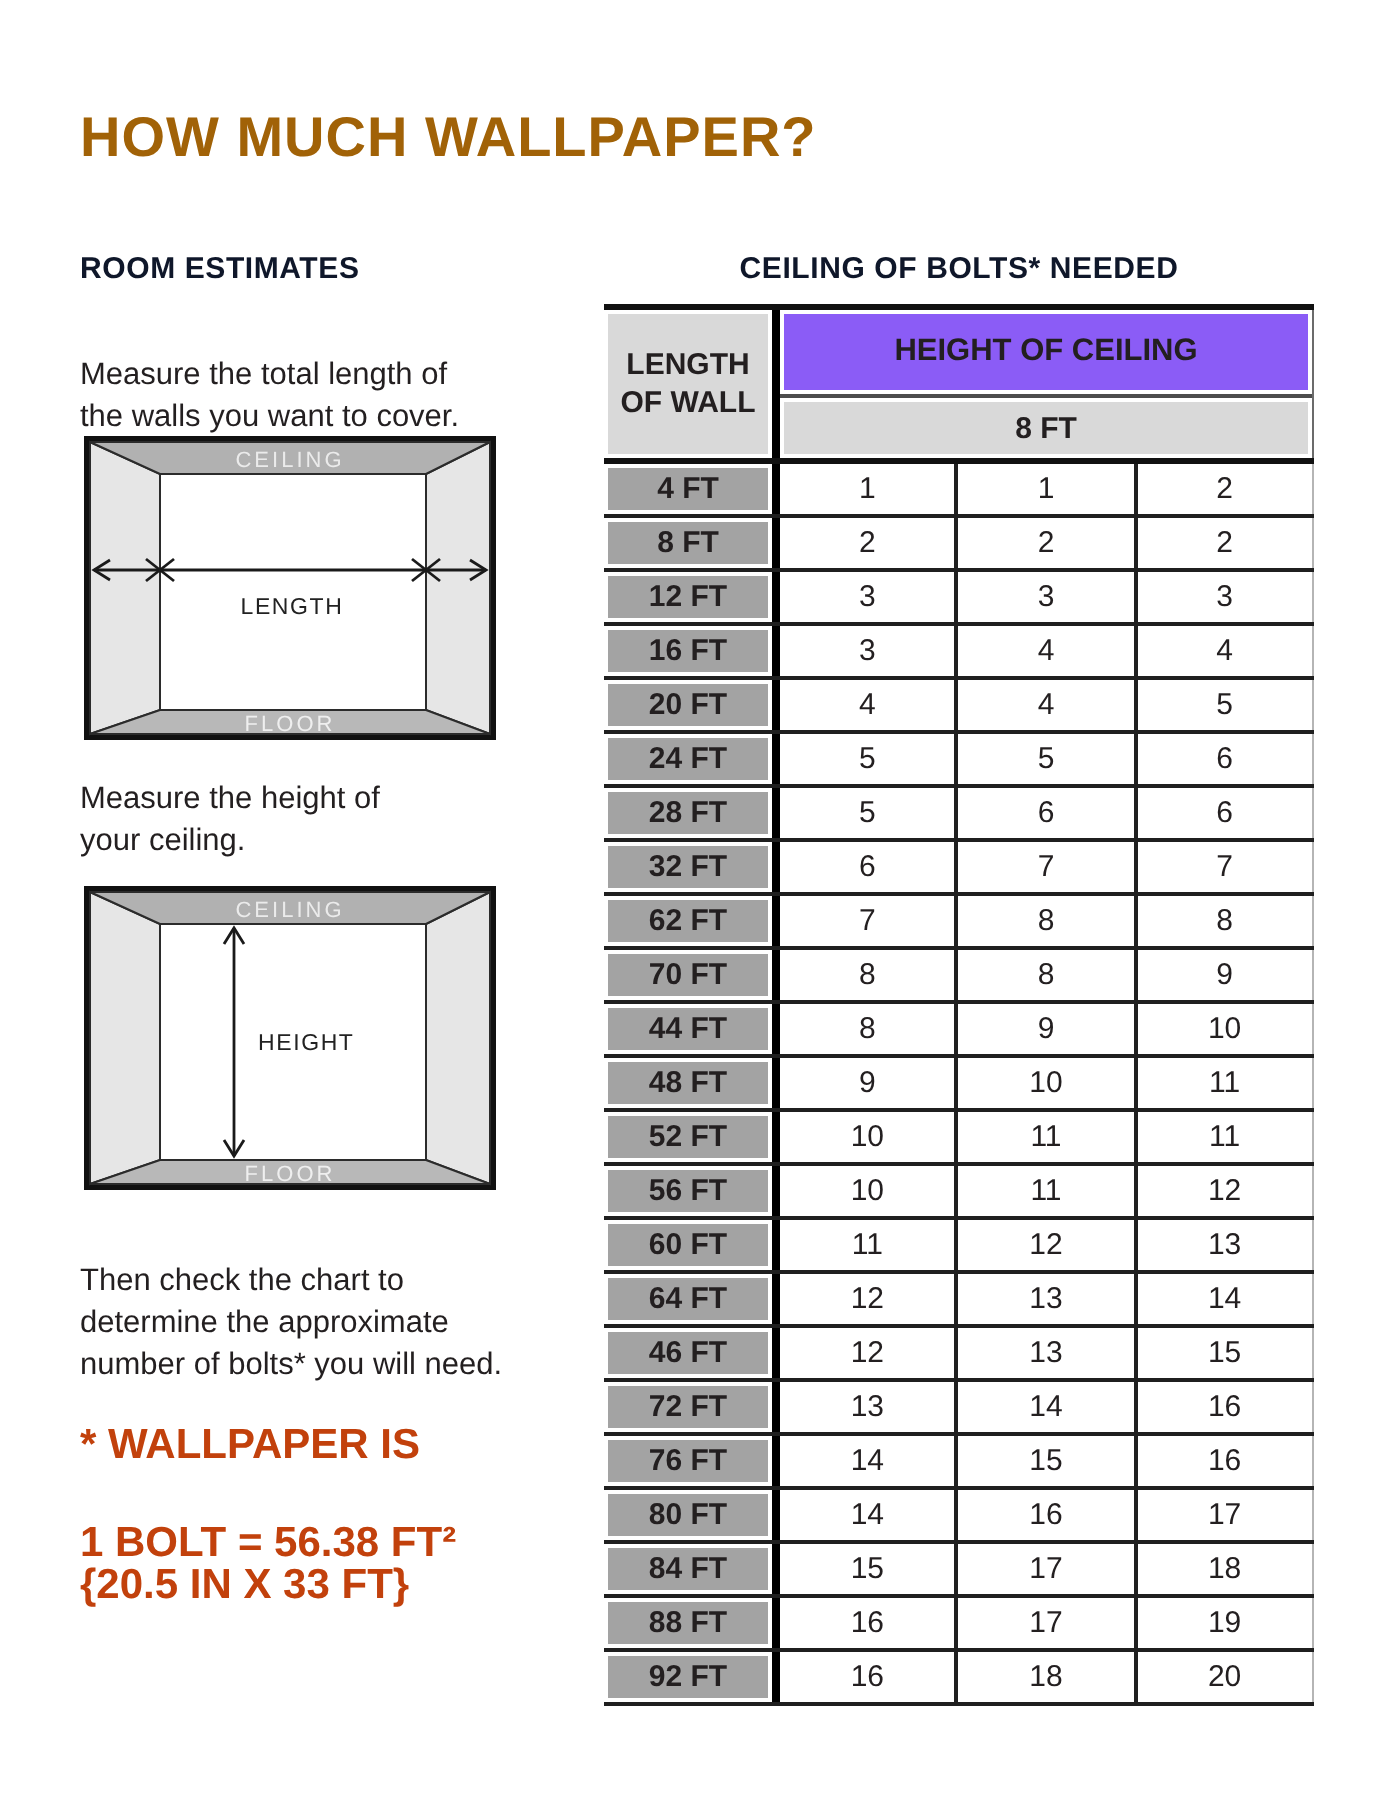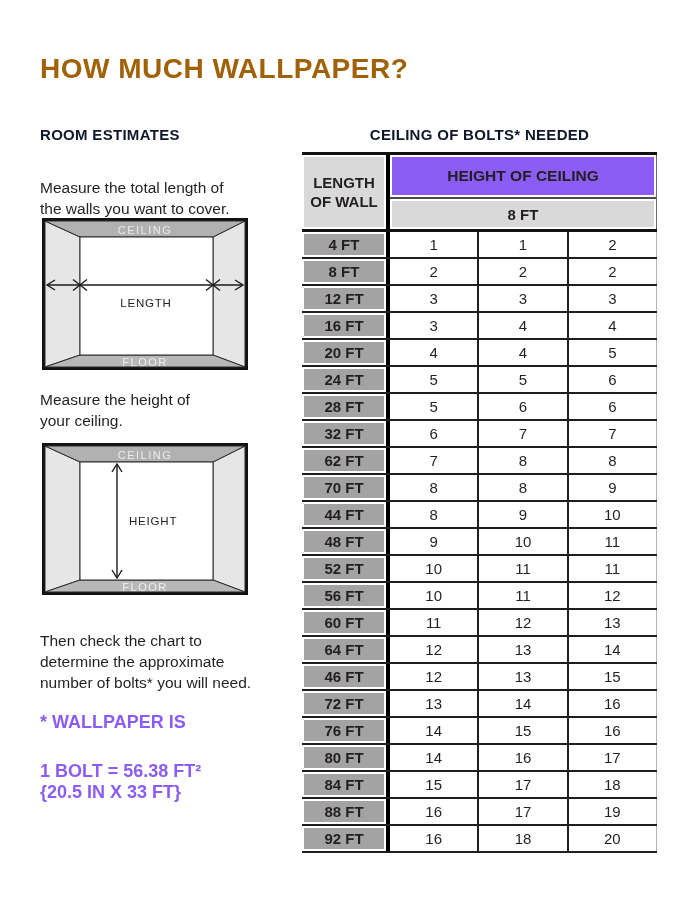--- a/index.html
+++ b/index.html
@@ -16,22 +16,22 @@
     letter-spacing:.3px;
   }
   .section-title.left{left:40px;}
   .section-title.right{left:302px;width:355px;text-align:center;}
   .para{
     position:absolute;left:40px;font-size:15.5px;line-height:21px;
     white-space:pre-line;color:#231f20;
   }
   .diagram{position:absolute;left:42px;width:206px;height:152px;}
   .footnote{
-    position:absolute;left:40px;font-size:18px;font-weight:bold;line-height:21px;
-    color:#8b5cf6;
+    position:absolute;left:40px;font-size:21px;font-weight:bold;line-height:21px;
+    color:#c2410c;
   }
   .footnote .indent{margin-left:11px;}
 
   
   .bolts-table{position:absolute;left:302px;top:152px;width:355px;}
   .t-topborder{height:3px;background:#111;}
   .t-header{display:flex;border-bottom:3px solid #111;}
   .corner{
     flex:0 0 88px;box-sizing:border-box;border-right:4px solid #000;
     background:#d9d9d9;box-shadow:inset 0 0 0 2px #fff;

